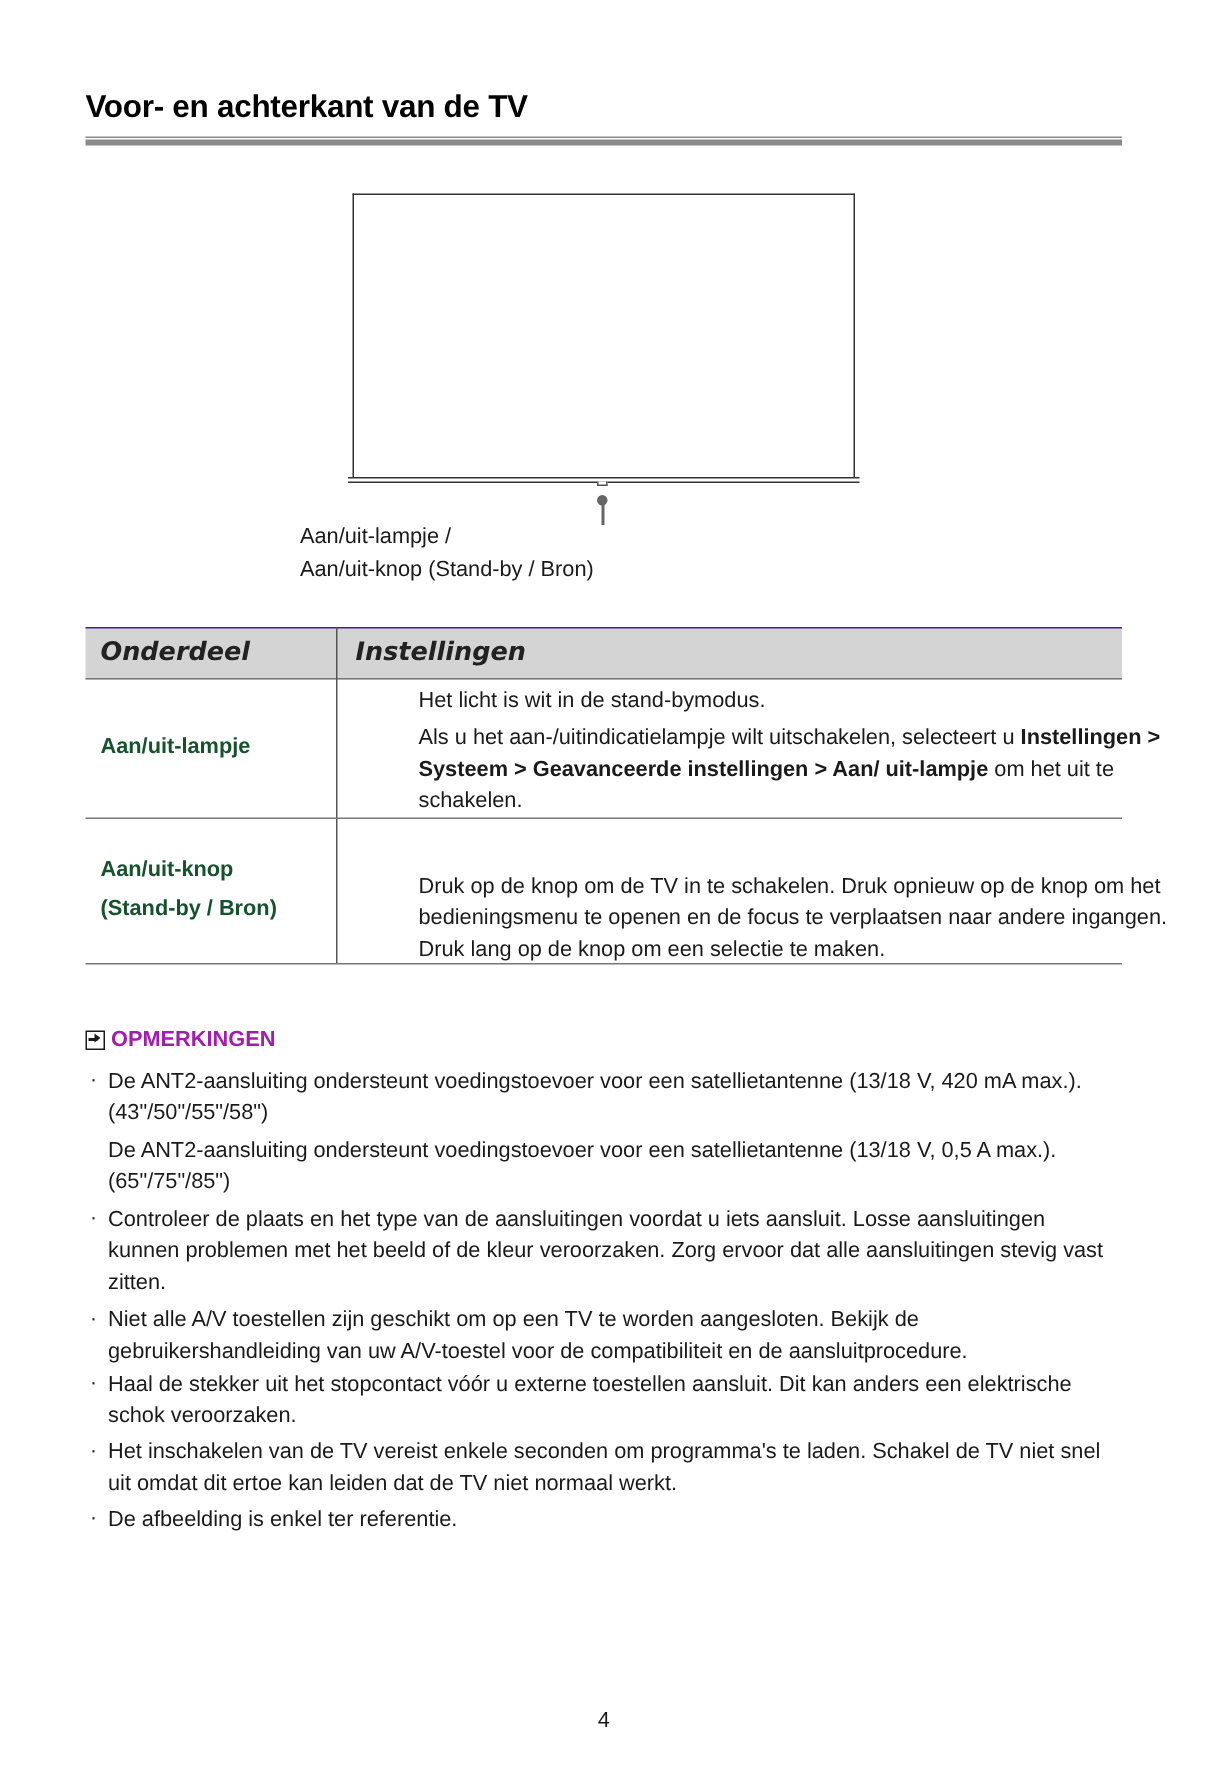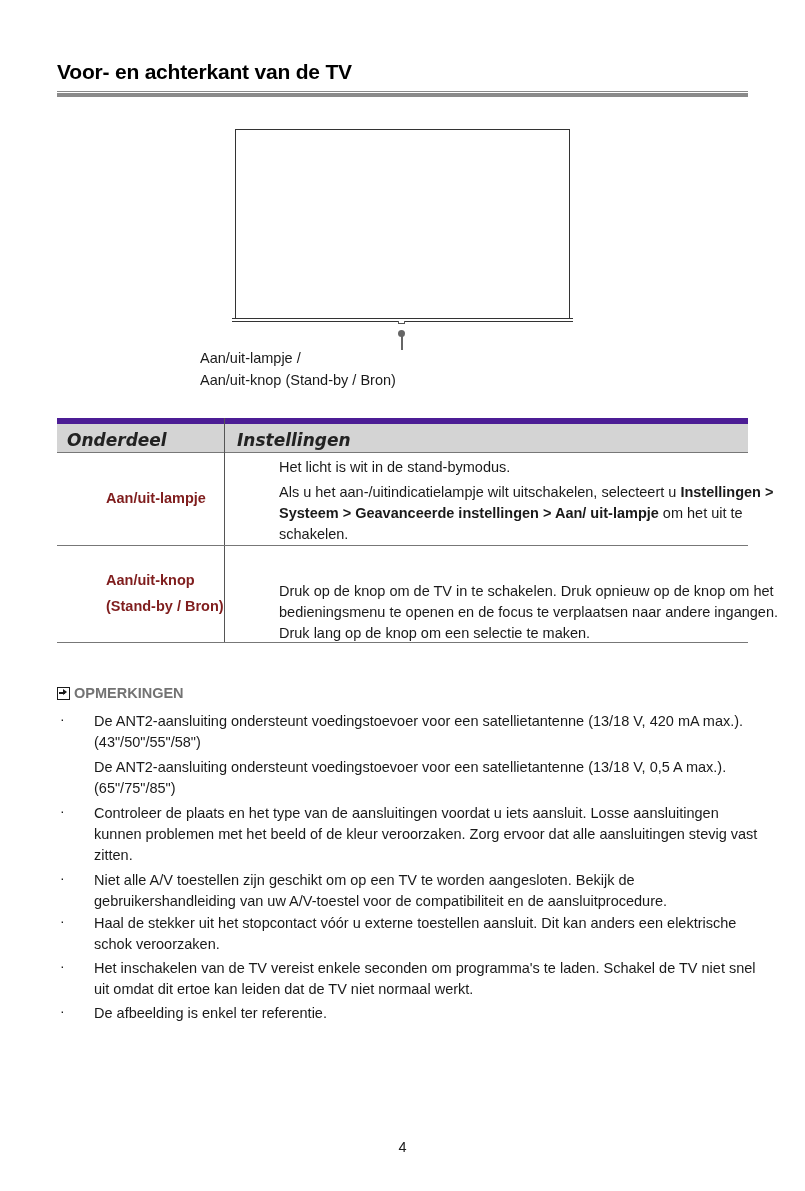--- a/index.html
+++ b/index.html
@@ -11,37 +11,37 @@
     .tv { position: absolute; left: 235px; top: 129px; width: 335px; height: 190px; border: 1.5px solid #333; border-bottom: none; box-sizing: border-box; }
     .tv-base { position: absolute; left: 232px; top: 318px; width: 341px; height: 4px; border-top: 1px solid #333; border-bottom: 1.5px solid #333; box-sizing: border-box; background: #fff; }
     .tv-led { position: absolute; left: 398px; top: 321px; width: 7px; height: 3px; border: 1px solid #555; border-top: none; box-sizing: border-box; background: #fff; }
     .pin-dot { position: absolute; left: 398px; top: 330px; width: 7px; height: 7px; border-radius: 50%; background: #666; }
     .pin-line { position: absolute; left: 401px; top: 336px; width: 1.5px; height: 14px; background: #666; }
     .caption { position: absolute; left: 200px; width: 405px; text-align: left; font-size: 14.5px; color: #1a1a1a; }
     .cap1 { top: 350px; }
     .cap2 { top: 372px; }
 
     .table { position: absolute; left: 57px; top: 418px; width: 691px; }
-    .thead { position: absolute; left: 0; top: 0; width: 691px; height: 35px; background: #d4d4d4; border-top: 6px solid #4c1d95; border-bottom: 1px solid #777; box-sizing: border-box; text-decoration: underline; }
+    .thead { position: absolute; left: 0; top: 0; width: 691px; height: 35px; background: #d4d4d4; border-top: 1px solid #4c1d95; border-bottom: 1px solid #777; box-sizing: border-box; text-decoration: underline; }
     .th { position: absolute; top: 6px; font-size: 17px; font-weight: bold; font-style: italic; color: #222; font-family: "DejaVu Sans", sans-serif; }
     .th1 { left: 10px; }
     .th2 { left: 180px; }
     .vline { position: absolute; left: 167px; top: 0; width: 1px; height: 224px; background: #555; }
     .row-rule { position: absolute; left: 0; width: 691px; height: 1px; background: #777; }
     .rr1 { top: 127px; }
     .rr2 { top: 224px; }
-    .cell-name { position: absolute; left: 10px; font-size: 14.5px; font-weight: bold; color: #7f1d1d; margin-left: 39px; }
+    .cell-name { position: absolute; left: 10px; font-size: 14.5px; font-weight: bold; color: #14532d; }
     .cell-desc { position: absolute; left: 180px; width: 500px; font-size: 14.5px; color: #1a1a1a; line-height: 21px; margin-left: 42px; }
     .cell-desc b { font-weight: bold; }
 
-    .notes-head { position: absolute; left: 57px; top: 685px; font-size: 14.5px; font-weight: bold; color: #737373; display: flex; align-items: center; gap: 4px; }
+    .notes-head { position: absolute; left: 57px; top: 685px; font-size: 14.5px; font-weight: bold; color: #a21caf; display: flex; align-items: center; gap: 4px; }
     .note-icon { width: 13px; height: 13px; border: 1.5px solid #1a1a1a; box-sizing: border-box; position: relative; display: inline-block; }
     .note-icon::before { content: ""; position: absolute; left: 1px; top: 4px; width: 6px; height: 2px; background: #1a1a1a; }
     .note-icon::after { content: ""; position: absolute; left: 5px; top: 1.5px; width: 0; height: 0; border-top: 3.5px solid transparent; border-bottom: 3.5px solid transparent; border-left: 4px solid #1a1a1a; }
-    .note { position: absolute; left: 94px; width: 665px; font-size: 14.5px; line-height: 21px; color: #1a1a1a; }
+    .note { position: absolute; left: 72px; width: 665px; font-size: 14.5px; line-height: 21px; color: #1a1a1a; }
     .bullet { position: absolute; left: 60px; font-size: 14px; color: #1a1a1a; }
     .page-num { position: absolute; left: 0; width: 805px; top: 1139px; text-align: center; font-size: 14.5px; color: #1a1a1a; }
   </style>
 </head>
 <body>
 
 <div class="title">Voor- en achterkant van de TV</div>
 <div class="title-rule1"></div>
 <div class="title-rule2"></div>
 

